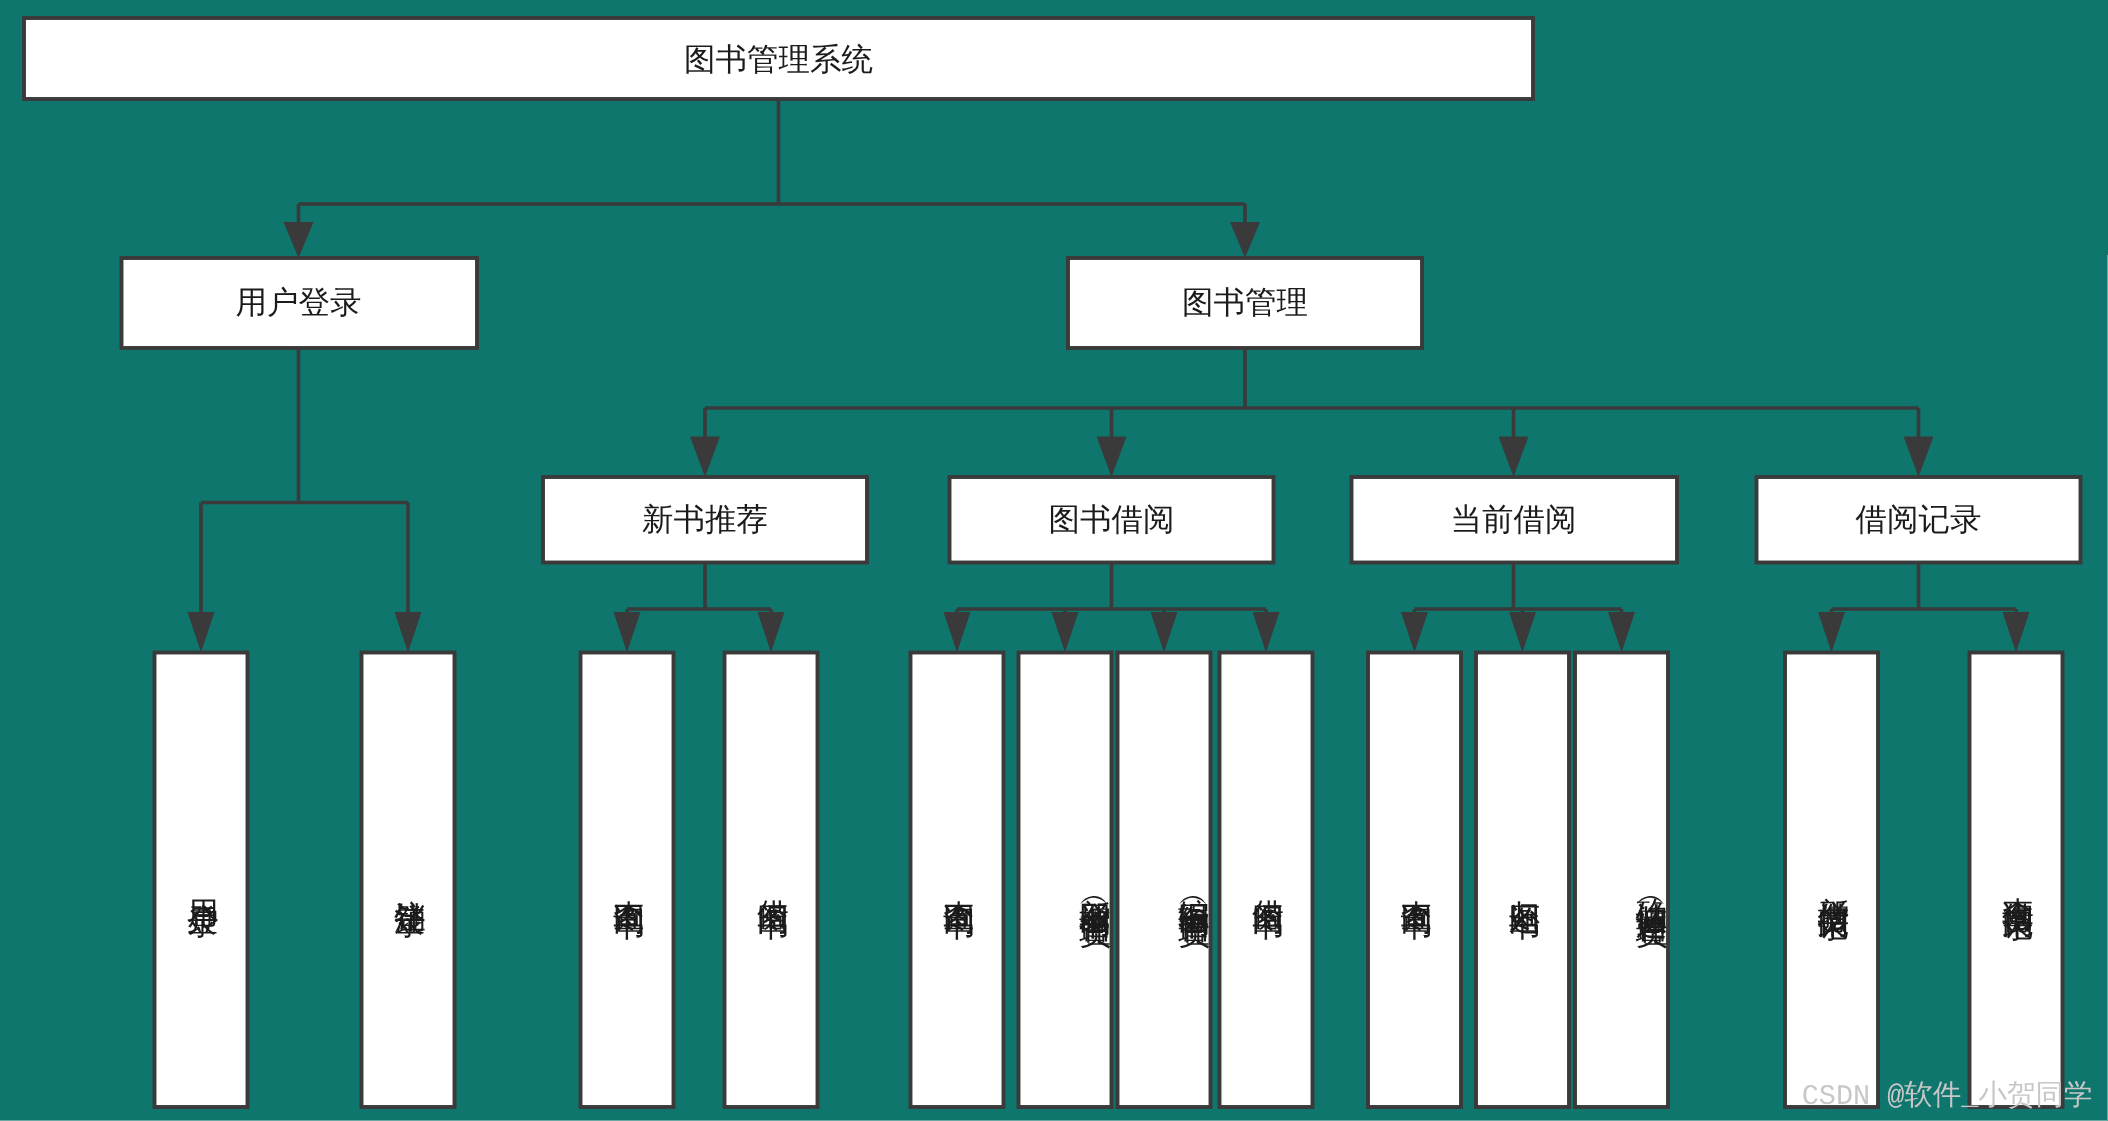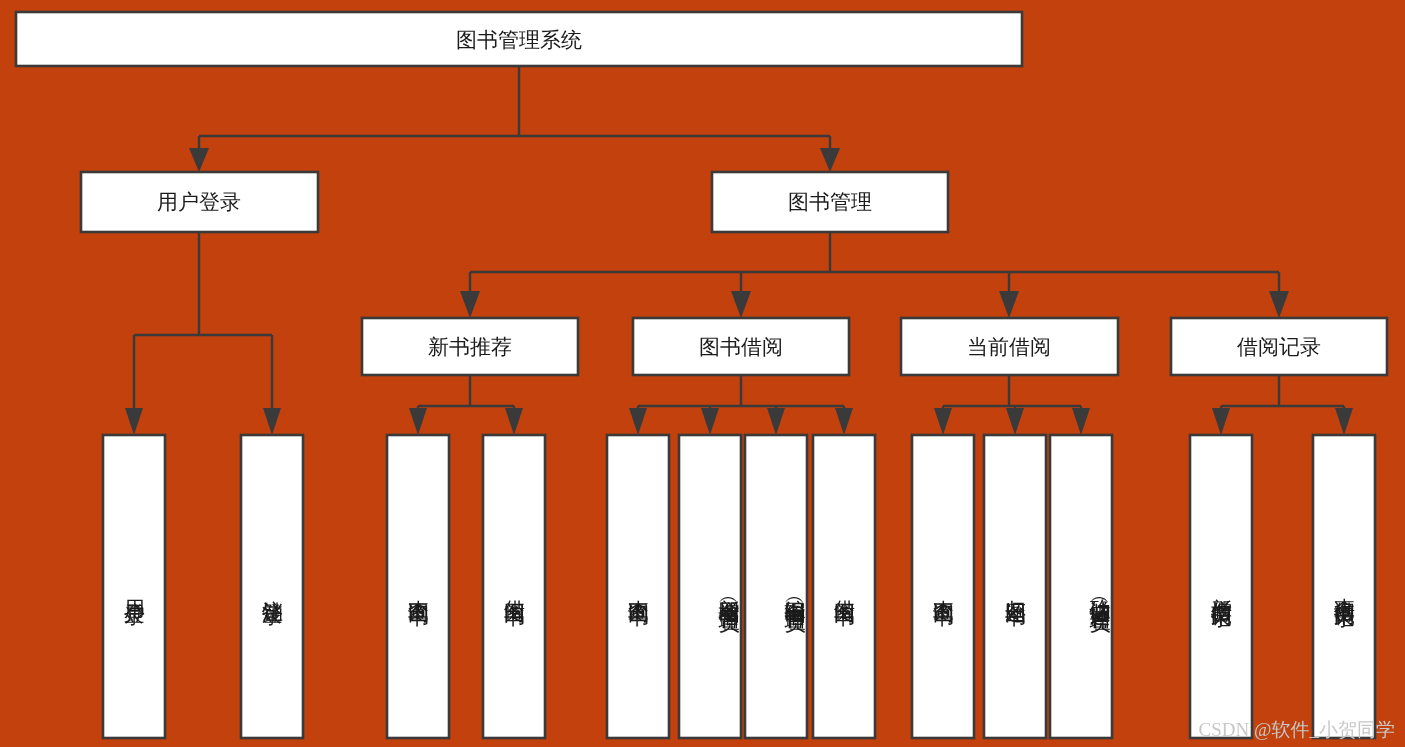--- a/index.html
+++ b/index.html
@@ -10,21 +10,21 @@
   body {
     width: 1405px;
     height: 747px;
     font-family: "Liberation Sans", sans-serif;
     overflow: hidden;
   }
   #diagram-root {
     position: relative;
     width: 1405px;
     height: 747px;
-    background: #c2410c;
+    background: #0f766e;
   }
   svg#flow {
     position: absolute;
     left: 0;
     top: 0;
     width: 1405px;
     height: 747px;
     display: block;
   }
   .node-box {
@@ -65,21 +65,21 @@
     white-space: nowrap;
     pointer-events: none;
   }
   .leaf-label.mid {
     align-items: center;
   }
   .watermark {
     position: absolute;
     right: 10px;
     bottom: 4px;
-    font-family: Liberation Serif, serif;
+    font-family: Liberation Mono, monospace;
     font-size: 19px;
     color: #c7c7c7;
     white-space: nowrap;
     user-select: none;
   }
 </style>
 </head>
 <body>
 
 <div id="diagram-root">

